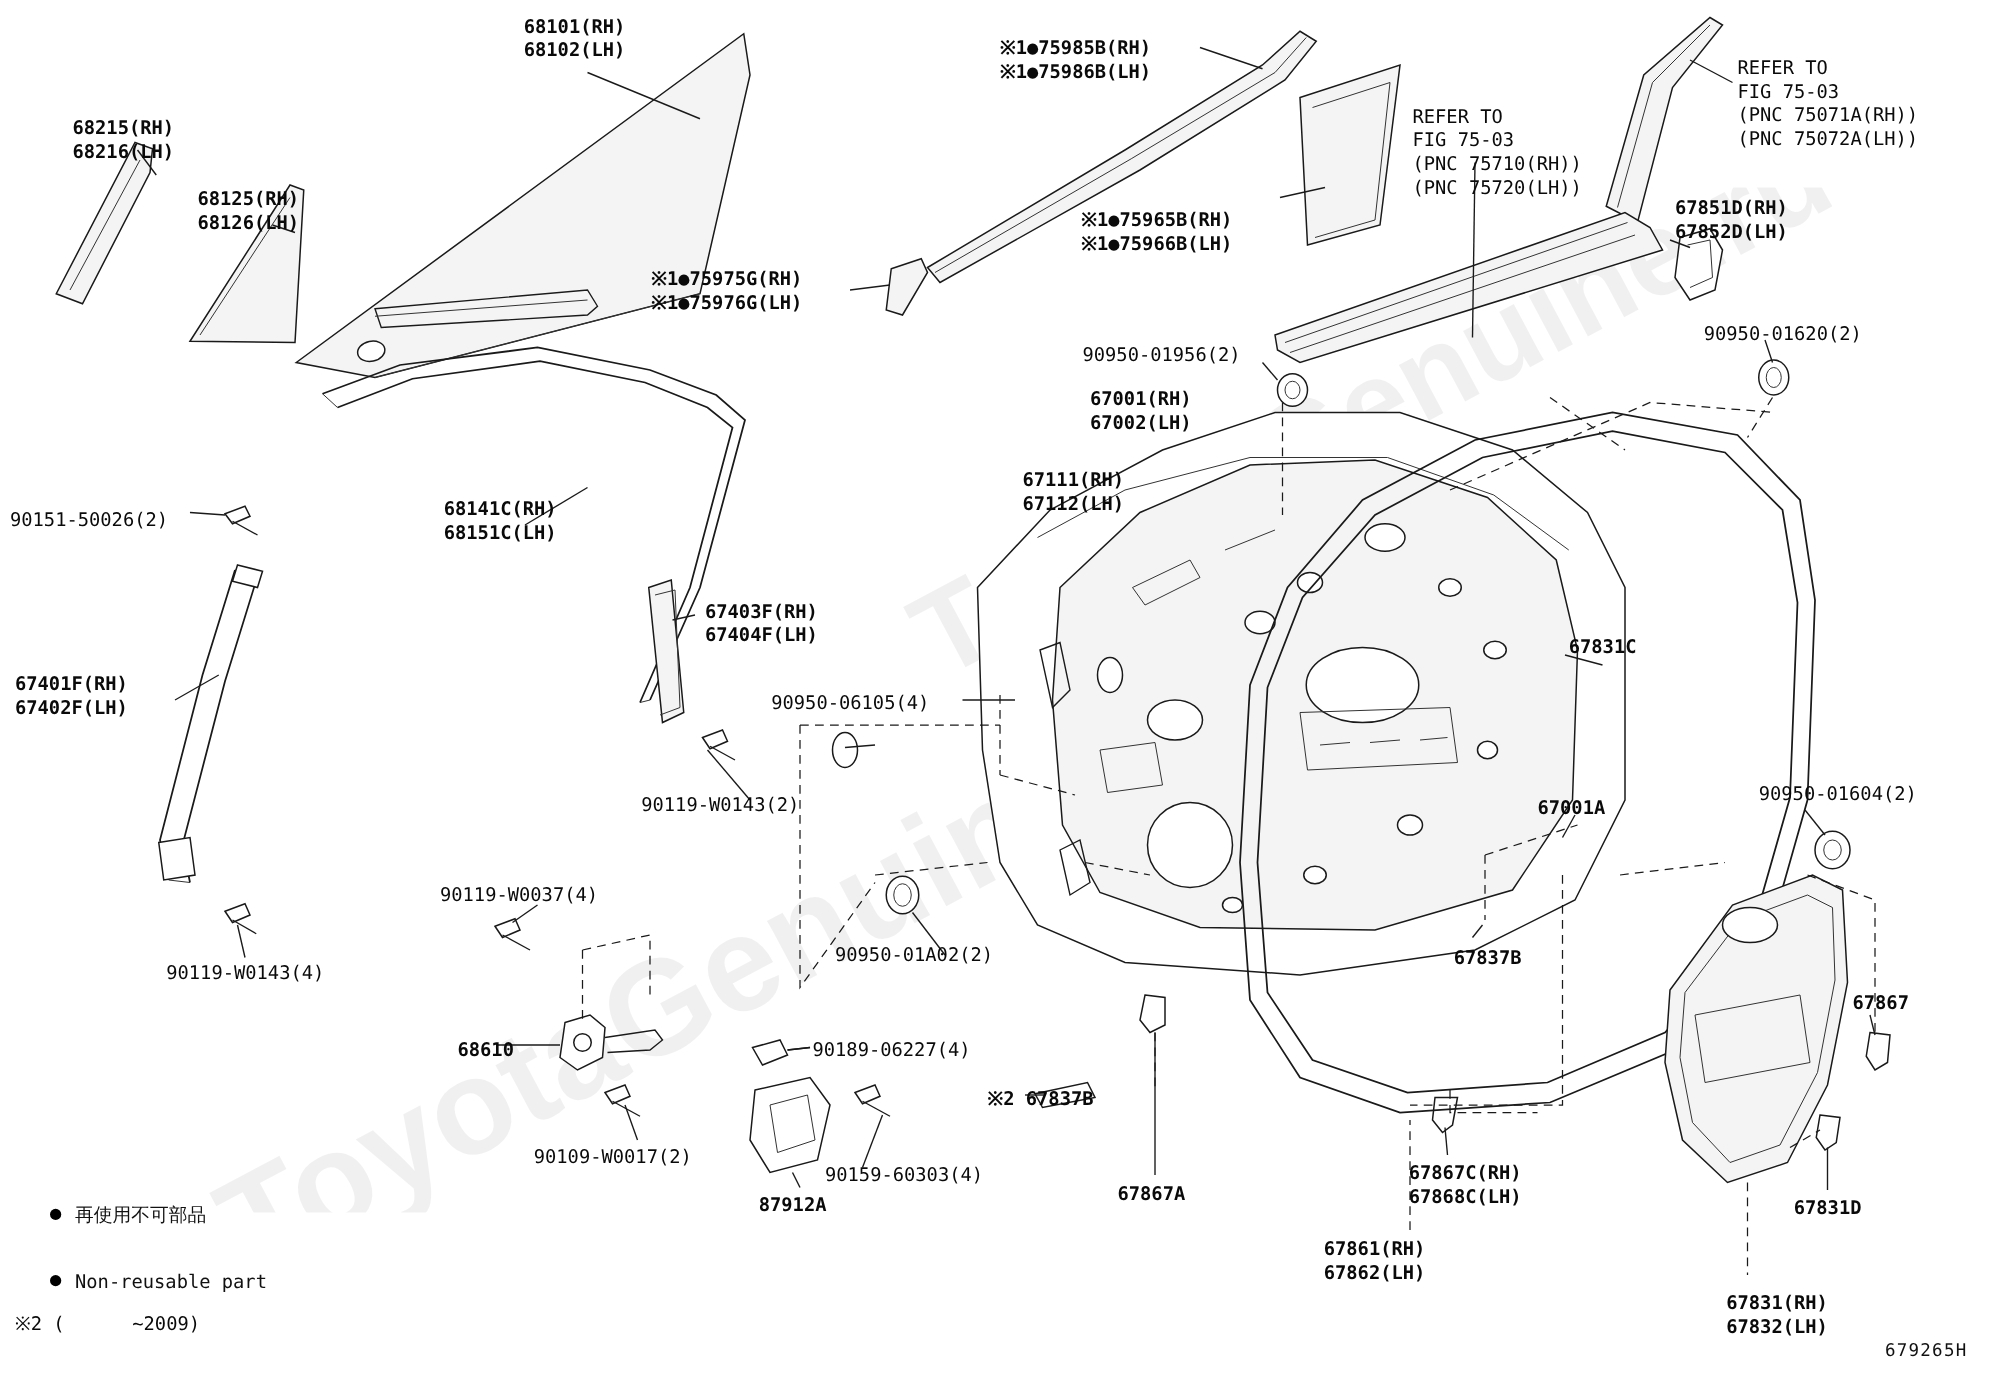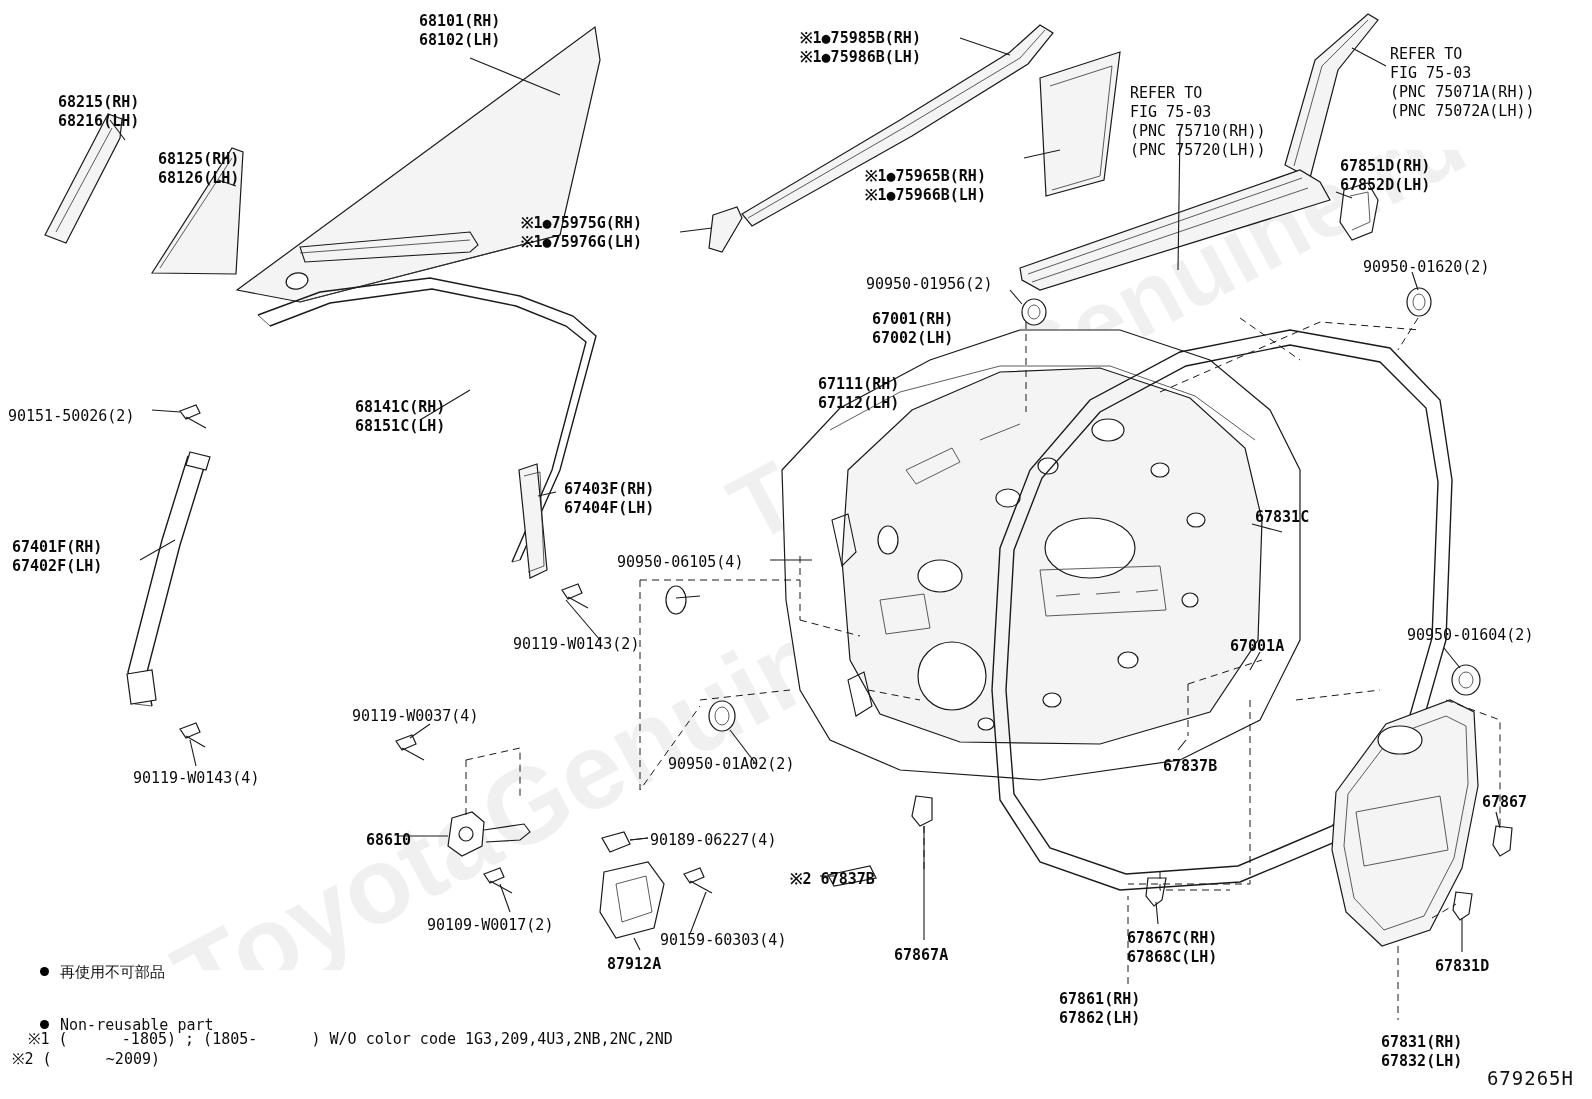--- a/index.html
+++ b/index.html
@@ -47,21 +47,21 @@
   .legend-row{position:absolute;font-size:15px;font-family:"DejaVu Sans Mono", monospace;}
   svg{position:absolute;left:0;top:0;}
   .ln{stroke:#1a1a1a;stroke-width:1.1;fill:none;}
   .ln2{stroke:#1a1a1a;stroke-width:1.4;fill:none;}
   .dsh{stroke:#1a1a1a;stroke-width:1;fill:none;stroke-dasharray:7 5;}
   .fillw{fill:#ffffff;stroke:#1a1a1a;stroke-width:1.2;}
   .fillg{fill:#f4f4f4;stroke:#1a1a1a;stroke-width:1.2;}
   .thin{stroke:#333;stroke-width:0.8;fill:none;}
   .code{
     position:absolute;right:18px;bottom:10px;
-    font-size:19px;font-family:"DejaVu Sans Mono", monospace;letter-spacing:1px;
+    font-size:14px;font-family:"DejaVu Sans Mono", monospace;letter-spacing:1px;
   }
 </style>
 </head>
 <body>
 
 <div id="stage">
 
   <div class="wm">
     <span class="w1">ToyotaGenuine.ru</span>
     <span class="w2">ToyotaGenuine.ru</span>
@@ -334,18 +334,17 @@
 
   <div class="legend-row" style="left:38px;top:963px;">
     <span class="dot"></span>
     <span>再使用不可部品</span>
   </div>
   <div class="legend-row" style="left:38px;top:993px;margin-top:23px;">
     <span class="dot"></span>
     <span>Non-reusable part</span>
   </div>
 
-  <div class="lbl" style="left:28px;top:1030px;">※1 (      -1805) ; (1805-      ) W/O color code 1G3,209,4U3,2NB,2NC,2ND</div>
   <div class="lbl" style="left:12px;top:1050px;">※2 (      ~2009)</div>
 
   <div class="code">679265H</div>
 
 </div>
 
 </body></html>

